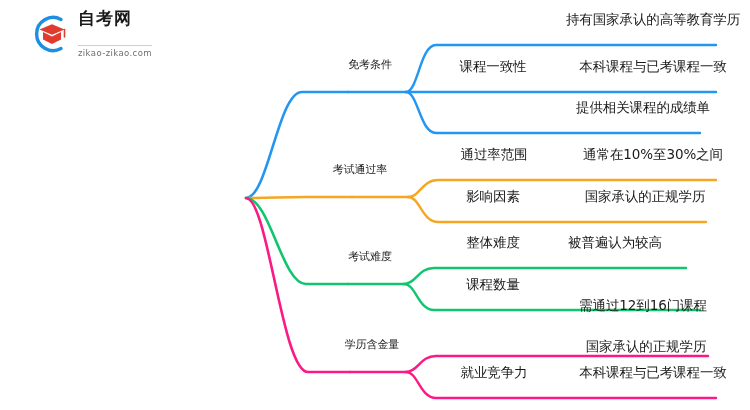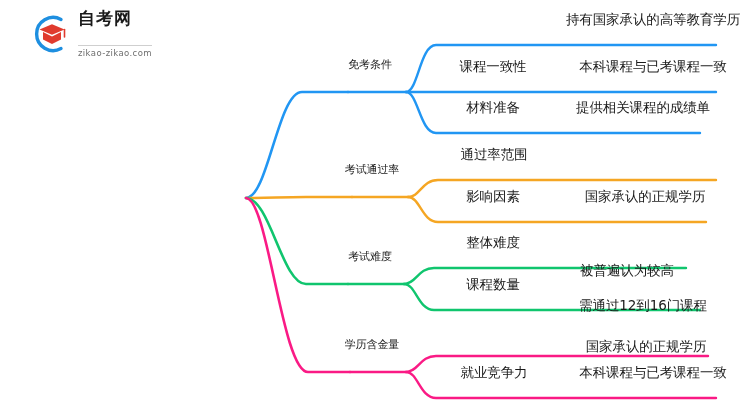--- a/index.html
+++ b/index.html
@@ -160,39 +160,39 @@
       </svg>
     </div>
     <div class="logo-text">
       <div class="logo-cn">自考网</div>
       <div class="logo-en">zikao-zikao.com</div>
     </div>
   </div>
 
 
   <div class="l1" style="left:332px; top:57px; width:76px;">免考条件</div>
-  <div class="l1" style="left:326px; top:162px; width:92px;">考试通过率</div>
+  <div class="l1" style="left:314px; top:162px; width:92px;">考试通过率</div>
   <div class="l1" style="left:326px; top:337px; width:92px;">学历含金量</div>
   <div class="l1" style="left:332px; top:249px; width:76px;">考试难度</div>
 
   <div class="l3" style="left:556px; top:11px; width:194px;">持有国家承认的高等教育学历</div>
 
   <div class="l2" style="left:438px; top:58px; width:110px;">课程一致性</div>
   <div class="l3" style="left:556px; top:58px; width:194px;">本科课程与已考课程一致</div>
 
-  <div class="l2" style="left:438px; top:99px; width:110px;">材料准备</div>
   <div class="l3" style="left:552px; top:99px; width:182px;">提供相关课程的成绩单</div>
 
   <div class="l2" style="left:436px; top:146px; width:116px;">通过率范围</div>
+  <div class="l3" style="left:556px; top:146px; width:194px;">通常在10%至30%之间</div>
 
   <div class="l2" style="left:438px; top:188px; width:110px;">影响因素</div>
   <div class="l3" style="left:552px; top:188px; width:186px;">国家承认的正规学历</div>
 
   <div class="l2" style="left:438px; top:234px; width:110px;">整体难度</div>
-  <div class="l3" style="left:546px; top:234px; width:162px;margin-top:28px;">被普遍认为较高</div>
+  <div class="l3" style="left:534px; top:234px; width:162px;">被普遍认为较高</div>
 
   <div class="l2" style="left:438px; top:276px; width:110px;">课程数量</div>
   <div class="l3" style="left:552px; top:276px; width:182px;margin-top:21px;">需通过12到16门课程</div>
 
   <div class="l3" style="left:552px; top:338px; width:188px;">国家承认的正规学历</div>
 
   <div class="l2" style="left:436px; top:364px; width:116px;">就业竞争力</div>
   <div class="l3" style="left:556px; top:364px; width:194px;">本科课程与已考课程一致</div>
 
 </div>

